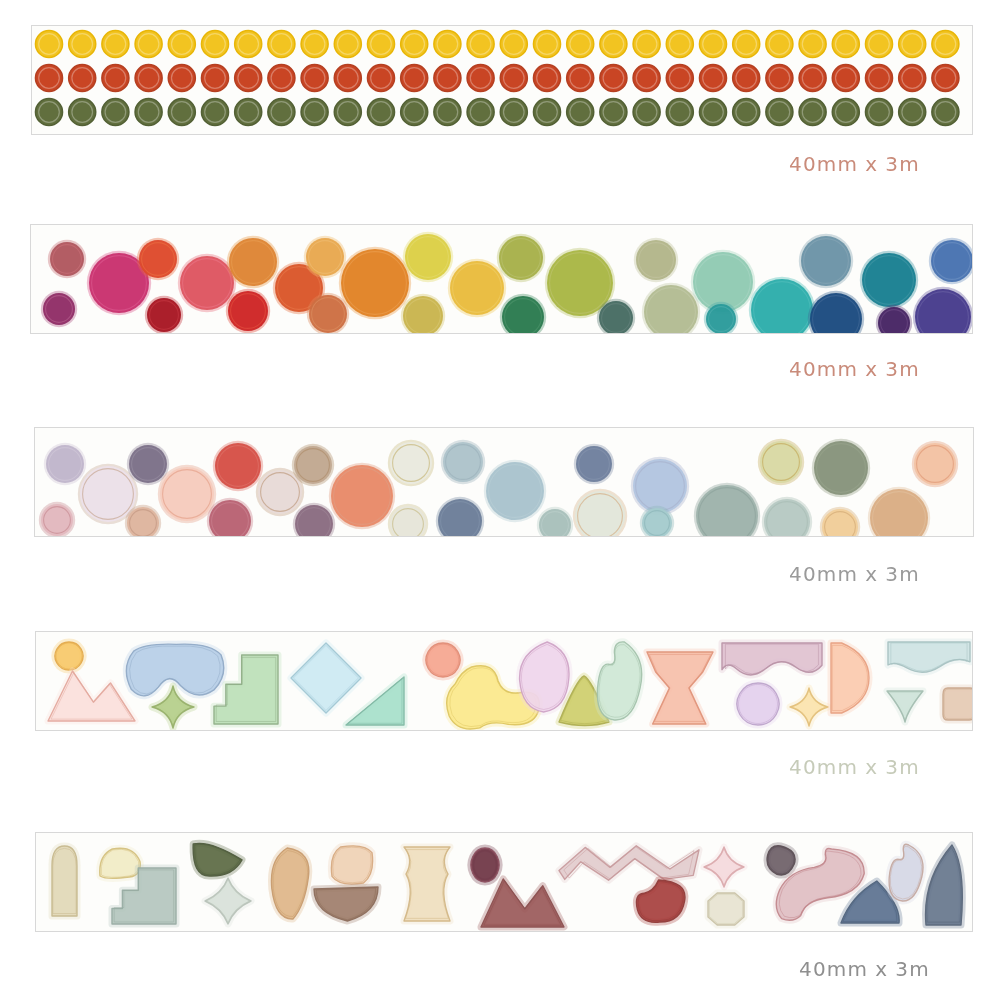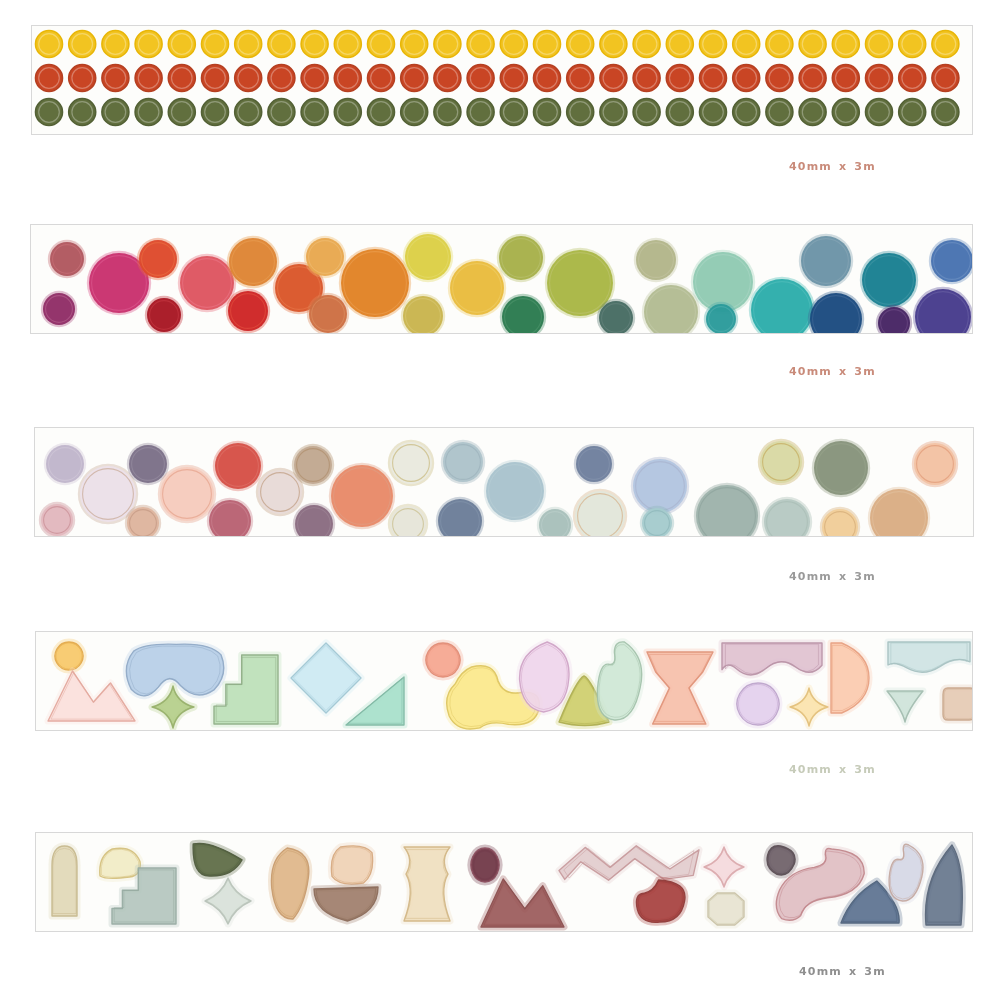--- a/index.html
+++ b/index.html
@@ -17,25 +17,24 @@
     position:absolute;
     background:#fdfdfb;
     border:1px solid #d8d8d8;
     box-sizing:border-box;
     overflow:hidden;
   }
 
   .size-label{
     position:absolute;
     font-family:"DejaVu Sans", sans-serif;
-    font-size:11px;
+    font-size:20px;
     letter-spacing:1.2px;
     white-space:nowrap;
-    font-weight:700;
-    margin-top:8px;
+    font-weight:400;
   }
   .size-label .sep{padding:0 7px;}
 </style>
 </head>
 <body>
 
 <div id="page">
 
   <div class="tape-strip" id="strip1" style="left: 31px; top: 25px; width: 942px; height: 110px;">
     <svg id="svg1" width="942" height="110">

